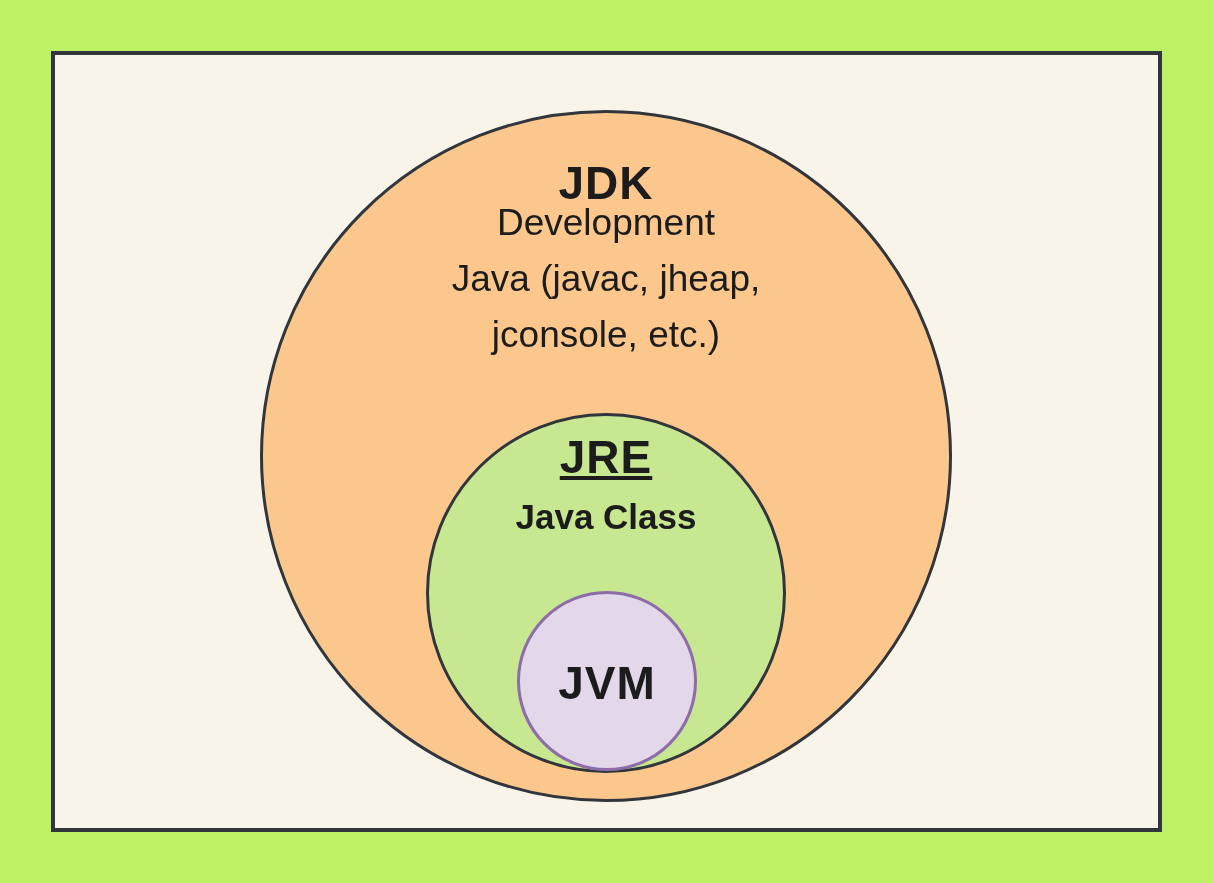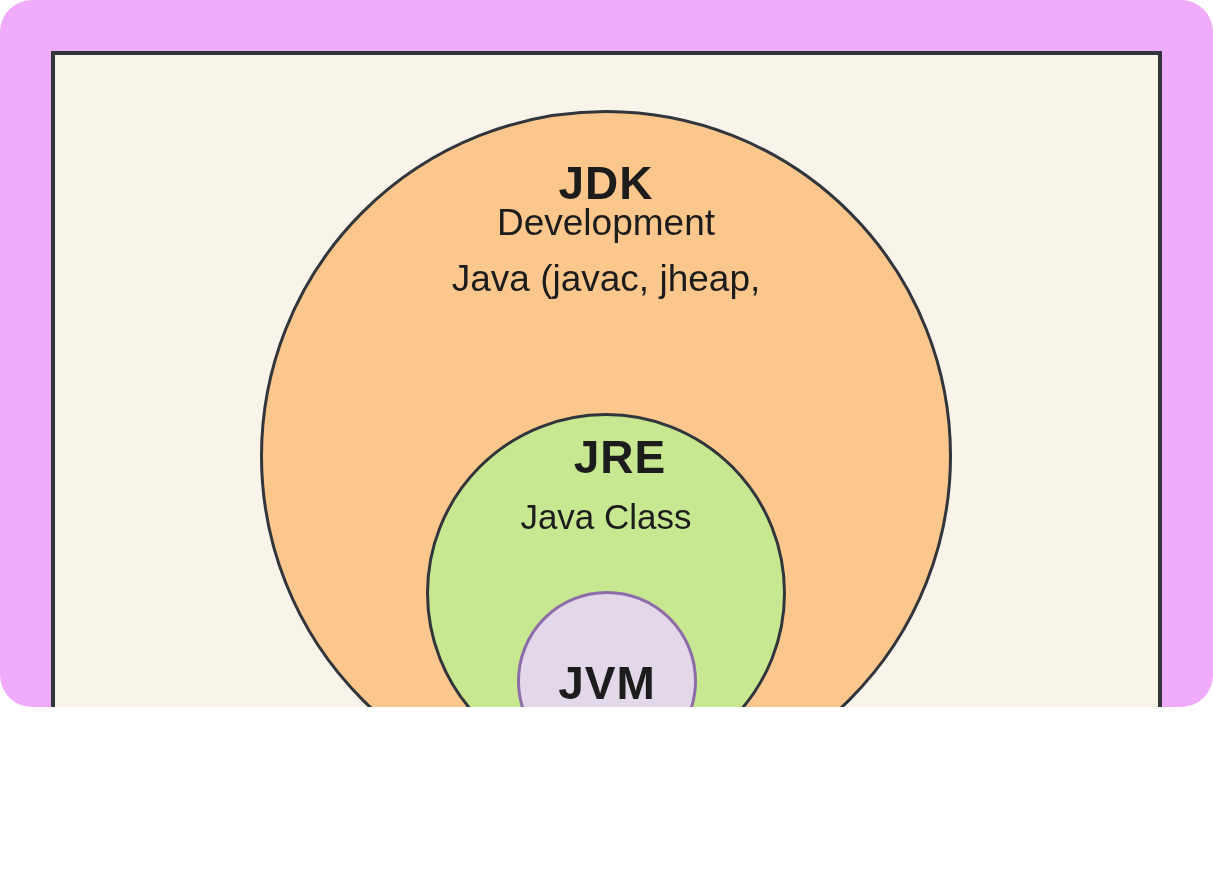--- a/index.html
+++ b/index.html
@@ -4,24 +4,23 @@
 <style>
   html, body {
     margin: 0;
     padding: 0;
     background: #ffffff;
     font-family: "Liberation Sans", sans-serif;
   }
   .stage {
     position: relative;
     width: 1213px;
-    height: 707px;
-    background: #f0abfc;
+    height: 883px;
+    background: #bef264;
     overflow: hidden;
-    border-radius: 32px;
   }
   .frame {
     position: absolute;
     left: 51px;
     top: 51px;
     width: 1103px;
     height: 773px;
     background: #f8f4ea;
     border: 4px solid #31353c;
   }
@@ -61,39 +60,40 @@
     white-space: nowrap;
   }
   .heading {
     font-weight: bold;
     font-size: 46px;
     line-height: 1;
     letter-spacing: 1px;
   }
   .jdk-heading   { left: 205px; top: 105px; width: 692px; }
   .jdk-desc      { left: 205px; top: 140px; width: 692px; font-size: 37px; line-height: 56px; }
-  .jre-heading   { left: 385px; top: 379px; width: 360px; }
-  .jre-desc      { left: 371px; top: 439px; width: 360px; font-size: 35px; line-height: 46px; }
+  .jre-heading   { left: 371px; top: 379px; width: 360px; text-decoration: underline; }
+  .jre-desc      { left: 371px; top: 439px; width: 360px; font-size: 35px; line-height: 46px; font-weight: bold; }
   .jvm-heading   { left: 462px; top: 605px; width: 180px; }
 </style>
 </head>
 <body>
 
 <div class="stage">
   <div class="frame">
 
     <div class="circle jdk-circle"></div>
     <div class="circle jre-circle"></div>
     <div class="circle jvm-circle"></div>
 
     <div class="label heading jdk-heading">JDK</div>
 
     <div class="label jdk-desc">
       <div>Development</div>
       <div>Java (javac, jheap,</div>
+      <div>jconsole, etc.)</div>
     </div>
 
     <div class="label heading jre-heading">JRE</div>
 
     <div class="label jre-desc">
       <div>Java Class</div>
     </div>
 
     <div class="label heading jvm-heading">JVM</div>
 

